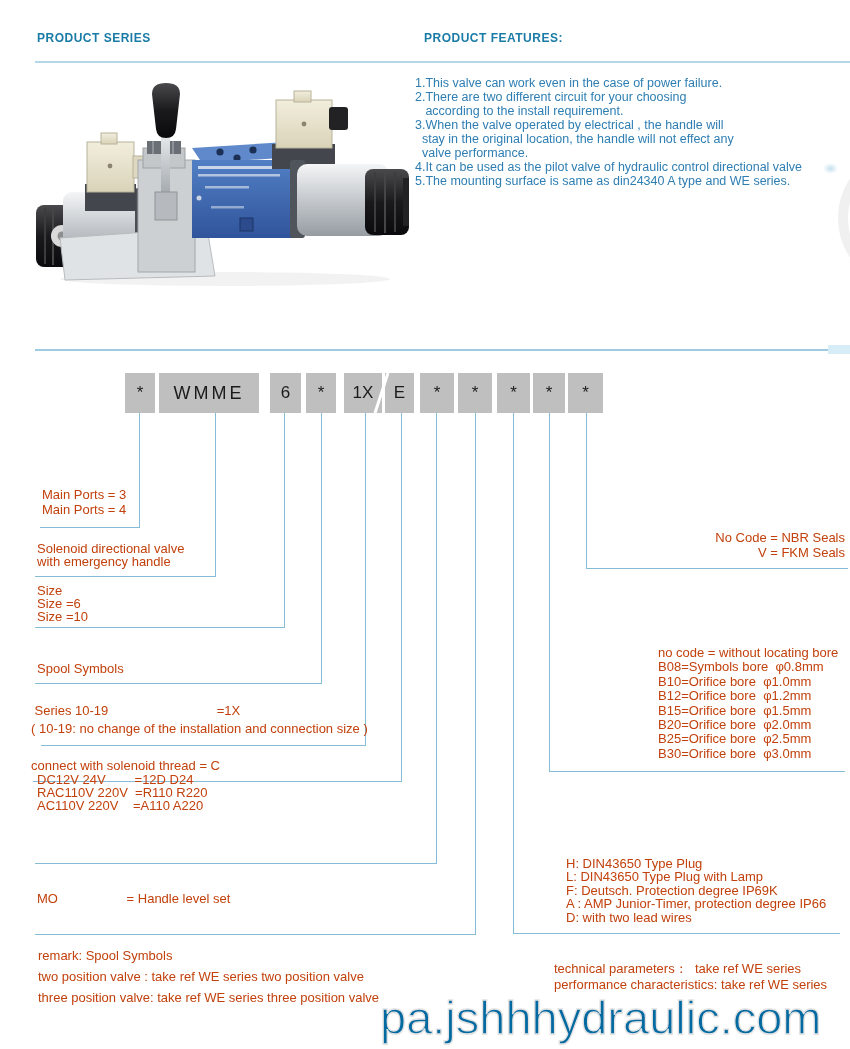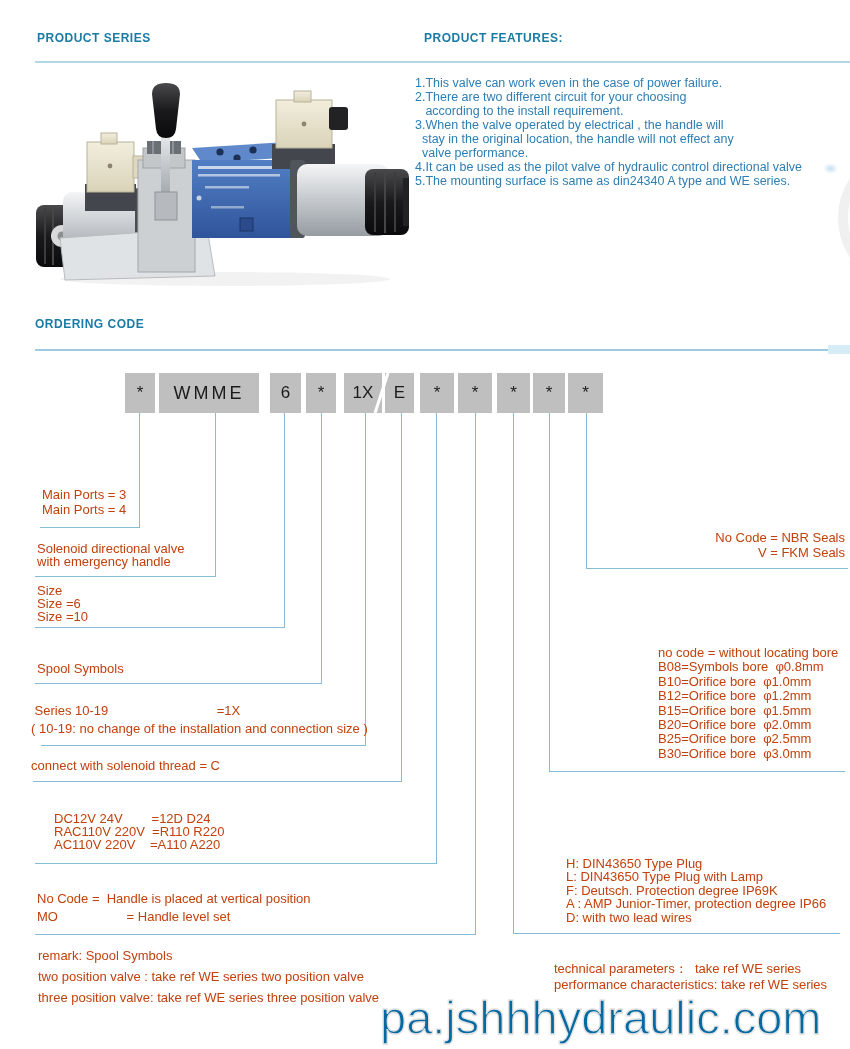--- a/index.html
+++ b/index.html
@@ -134,21 +134,20 @@
     <line x1="340" y1="92" x2="340" y2="152" stroke="#3c3c3e" stroke-width="2"></line>
     <line x1="350" y1="91" x2="350" y2="153" stroke="#454547" stroke-width="2"></line>
     <line x1="360" y1="92" x2="360" y2="152" stroke="#3c3c3e" stroke-width="2"></line>
     <rect x="368" y="98" width="6" height="48" fill="#222224"></rect>
   </svg>
 
   <div class="features"><div>1.This valve can work even in the case of power failure.</div><div>2.There are two different circuit for your choosing</div><div>   according to the install requirement.</div><div>3.When the valve operated by electrical , the handle will</div><div>  stay in the original location, the handle will not effect any</div><div>  valve performance.</div><div>4.It can be used as the pilot valve of hydraulic control directional valve</div><div>5.The mounting surface is same as din24340 A type and WE series.</div></div>
   <div id="smudge"></div>
   <div id="arc-artifact"></div>
 
-  <div class="h1" style="left:35px;top:317px;">ORDERING CODE</div>
   <div class="rule" style="left:35px;top:349px;width:815px;background:#9fcbe0;"></div>
   <div id="underline-endcap"></div>
 
   <div class="cbox" style="left:125px;width:30px;">*</div>
   <div class="cbox" style="left:159px;width:100px;letter-spacing:3px;font-size:18px;">WMME</div>
   <div class="cbox" style="left:270px;width:31px;">6</div>
   <div class="cbox" style="left:306px;width:30px;">*</div>
   <div class="cbox" style="left:344px;width:38px;">1X</div>
   <div class="cbox" style="left:385px;width:29px;">E</div>
   <div class="slash"></div>
@@ -181,22 +180,22 @@
   <div class="hl" style="left:513px;top:933px;width:327px;"></div>
   <div class="hl" style="left:549px;top:771px;width:296px;"></div>
   <div class="hl" style="left:586px;top:568px;width:262px;"></div>
 
   <div class="lbl" style="left:42px;top:488px;line-height:14.5px;"><div>Main Ports = 3</div><div>Main Ports = 4</div></div>
   <div class="lbl" style="left:37px;top:542px;line-height:13px;"><div>Solenoid directional valve</div><div>with emergency handle</div></div>
   <div class="lbl" style="left:37px;top:584px;line-height:13px;"><div>Size</div><div>Size =6</div><div>Size =10</div></div>
   <div class="lbl" style="left:37px;top:661px;"><div>Spool Symbols</div></div>
   <div class="lbl" style="left:31px;top:702px;line-height:18px;"><div> Series 10-19                              =1X</div><div>( 10-19: no change of the installation and connection size )</div></div>
   <div class="lbl" style="left:31px;top:758px;"><div>connect with solenoid thread = C</div></div>
-  <div class="lbl" style="left:37px;top:812px;line-height:13px;margin-left:17px;"><div>DC12V 24V        =12D D24</div><div>RAC110V 220V  =R110 R220</div><div>AC110V 220V    =A110 A220</div></div>
-  <div class="lbl" style="left:37px;top:890px;line-height:18px;"><div>No Code =  Handle is placed at vertical position</div><div>MO                   = Handle level set</div></div>
+  <div class="lbl" style="left:37px;top:773px;line-height:13px;"><div>DC12V 24V        =12D D24</div><div>RAC110V 220V  =R110 R220</div><div>AC110V 220V    =A110 A220</div></div>
+  <div class="lbl" style="left:37px;top:890px;line-height:18px;"><div>MO                   = Handle level set</div></div>
 
   <div class="lbl" style="right:5px;top:530px;text-align:right;"><div>No Code = NBR Seals</div><div>V = FKM Seals</div></div>
   <div class="lbl" style="left:658px;top:646px;line-height:14.4px;"><div>no code = without locating bore</div><div>B08=Symbols bore  φ0.8mm</div><div>B10=Orifice bore  φ1.0mm</div><div>B12=Orifice bore  φ1.2mm</div><div>B15=Orifice bore  φ1.5mm</div><div>B20=Orifice bore  φ2.0mm</div><div>B25=Orifice bore  φ2.5mm</div><div>B30=Orifice bore  φ3.0mm</div></div>
   <div class="lbl" style="left:566px;top:857px;line-height:13.4px;"><div>H: DIN43650 Type Plug</div><div>L: DIN43650 Type Plug with Lamp</div><div>F: Deutsch. Protection degree IP69K</div><div>A : AMP Junior-Timer, protection degree IP66</div><div>D: with two lead wires</div></div>
 
   <div class="lbl" style="left:554px;top:961px;line-height:16px;"><div>technical parameters：  take ref WE series</div><div>performance characteristics: take ref WE series</div></div>
   <div class="lbl" style="left:38px;top:946px;line-height:20.8px;"><div>remark: Spool Symbols</div><div>two position valve : take ref WE series two position valve</div><div>three position valve: take ref WE series three position valve</div></div>
 
   <div id="watermark">pa.jshhhydraulic.com</div>
 

